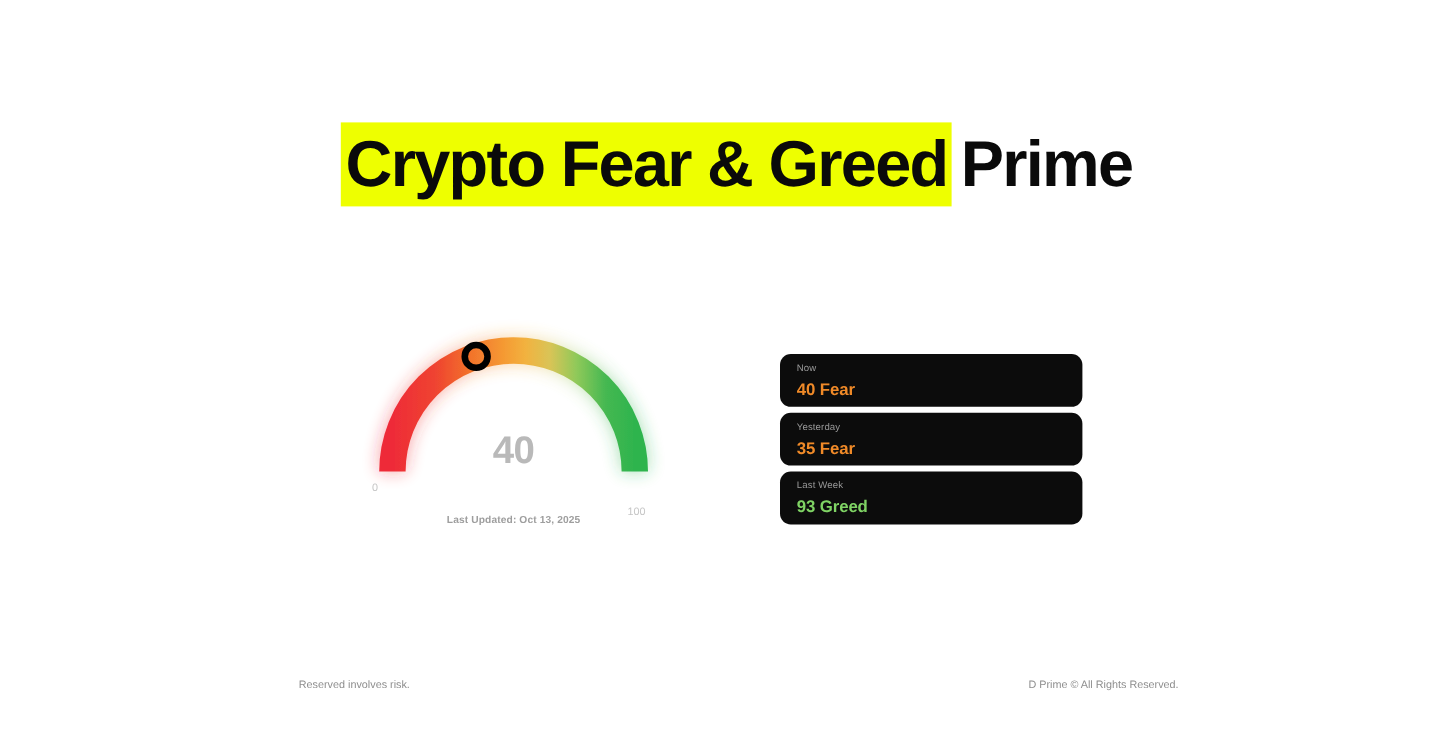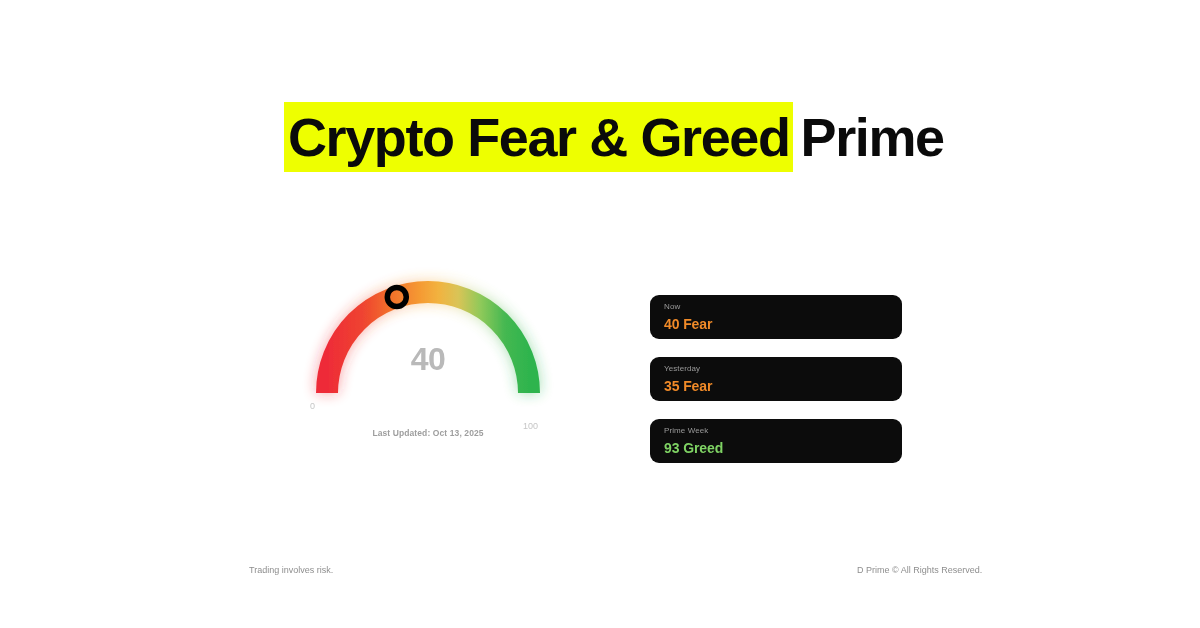--- a/index.html
+++ b/index.html
@@ -61,21 +61,21 @@
     position: absolute;
     left: 0;
     top: 0;
     width: 264px;
     height: 150px;
     display: block;
   }
   .gauge-center {
     position: absolute;
     left: 0;
-    top: 80px;
+    top: 96px;
     width: 264px;
     text-align: center;
     pointer-events: none;
   }
   .gauge-value {
     font-size: 32px;
     font-weight: 700;
     color: #B9B9B9;
     letter-spacing: -0.5px;
     line-height: 34px;
@@ -117,21 +117,21 @@
   }
 
   
   .cards {
     position: absolute;
     left: 650px;
     top: 295px;
     width: 252px;
     display: flex;
     flex-direction: column;
-    gap: 18px;
+    gap: 5px;
   }
   .card {
     background: #0C0C0C;
     border-radius: 9px;
     height: 44px;
     padding: 6px 0 0 14px;
     overflow: hidden;
   }
   .card-label {
     font-size: 8px;
@@ -229,22 +229,22 @@
       <div class="card-label">Now</div>
       <div class="card-value v-fear">40 Fear</div>
     </div>
 
     <div class="card">
       <div class="card-label">Yesterday</div>
       <div class="card-value v-fear">35 Fear</div>
     </div>
 
     <div class="card">
-      <div class="card-label">Prime Week</div>
+      <div class="card-label">Last Week</div>
       <div class="card-value v-greed">93 Greed</div>
     </div>
 
   </div>
 
-  <div class="footer-left">Trading involves risk.</div>
+  <div class="footer-left">Reserved involves risk.</div>
   <div class="footer-right">D Prime © All Rights Reserved.</div>
 
 </div>
 
 </body></html>

